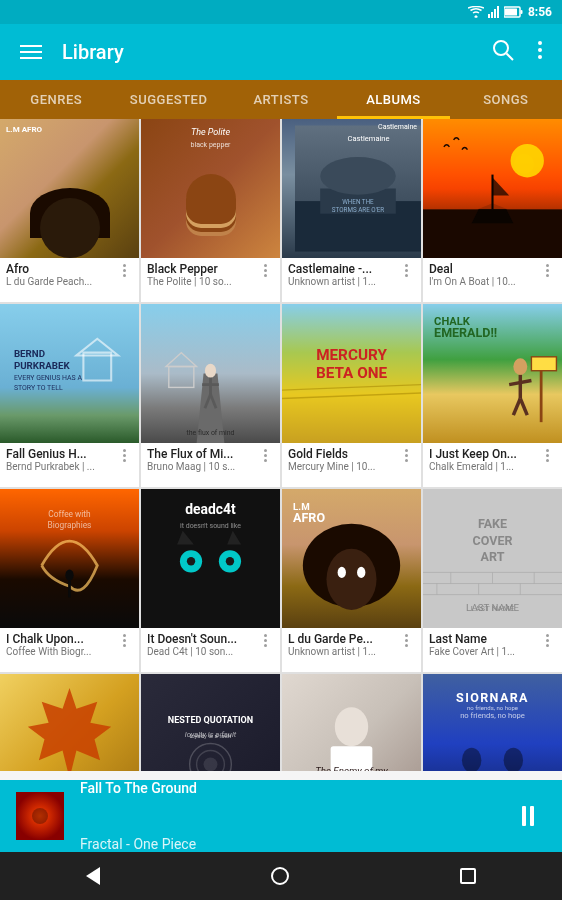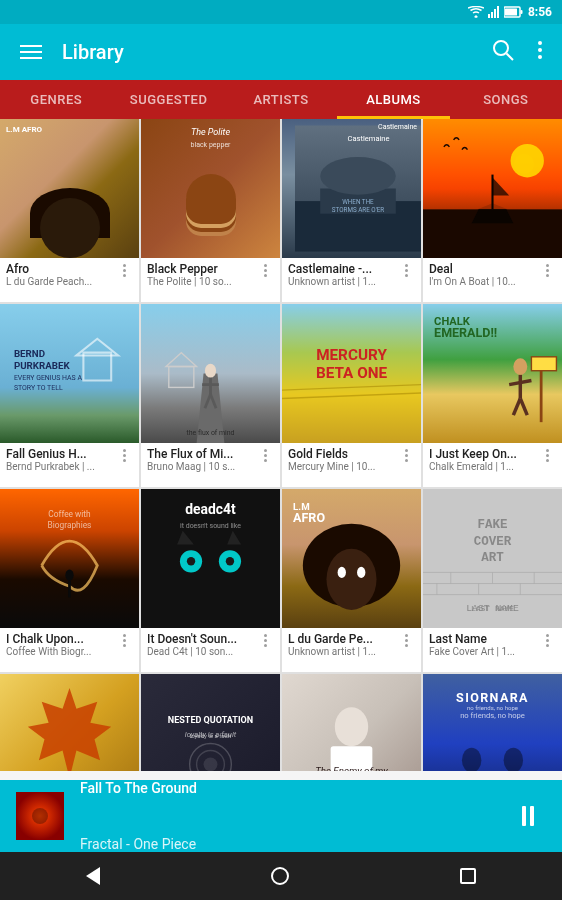--- a/index.html
+++ b/index.html
@@ -70,21 +70,21 @@
       cursor: pointer;
       color: white;
       font-size: 20px;
       background: none;
       border: none;
       padding: 4px;
     }
 
     
     .tabs {
-      background: #b91c1c;
+      background: #a16207;
       display: flex;
       border-bottom: none;
     }
     .tab {
       flex: 1;
       text-align: center;
       padding: 12px 0;
       color: rgba(255,255,255,0.7);
       font-size: 13px;
       font-weight: 500;
@@ -392,21 +392,20 @@
 
     .art-lastname {
       background: #a16207;
       width: 100%;
       height: 100%;
       position: relative;
       overflow: hidden;
       display: flex;
       align-items: center;
       justify-content: center;
-      font-family: Liberation Mono, monospace;
     }
     .art-lastname::before {
       content: 'FAKE\ACOVER\AART';
       color: #888;
       font-size: 11px;
       font-weight: bold;
       position: absolute;
       top: 15px;
       left: 50%;
       transform: translateX(-50%);

